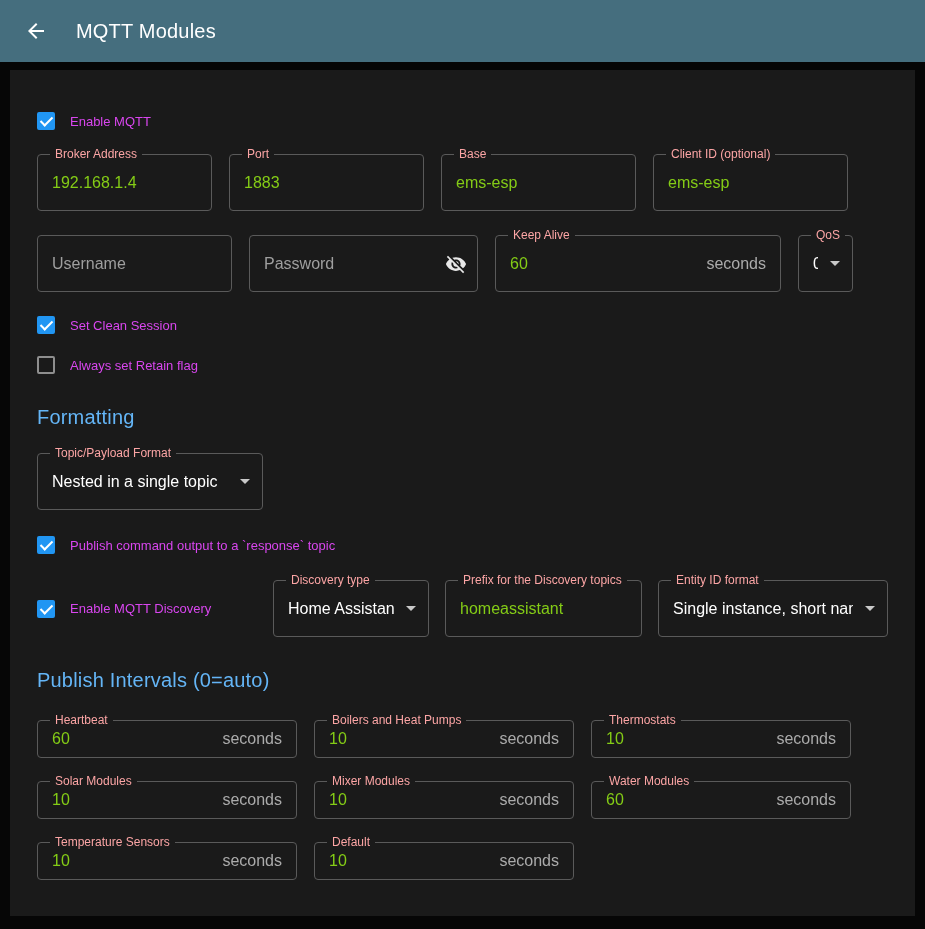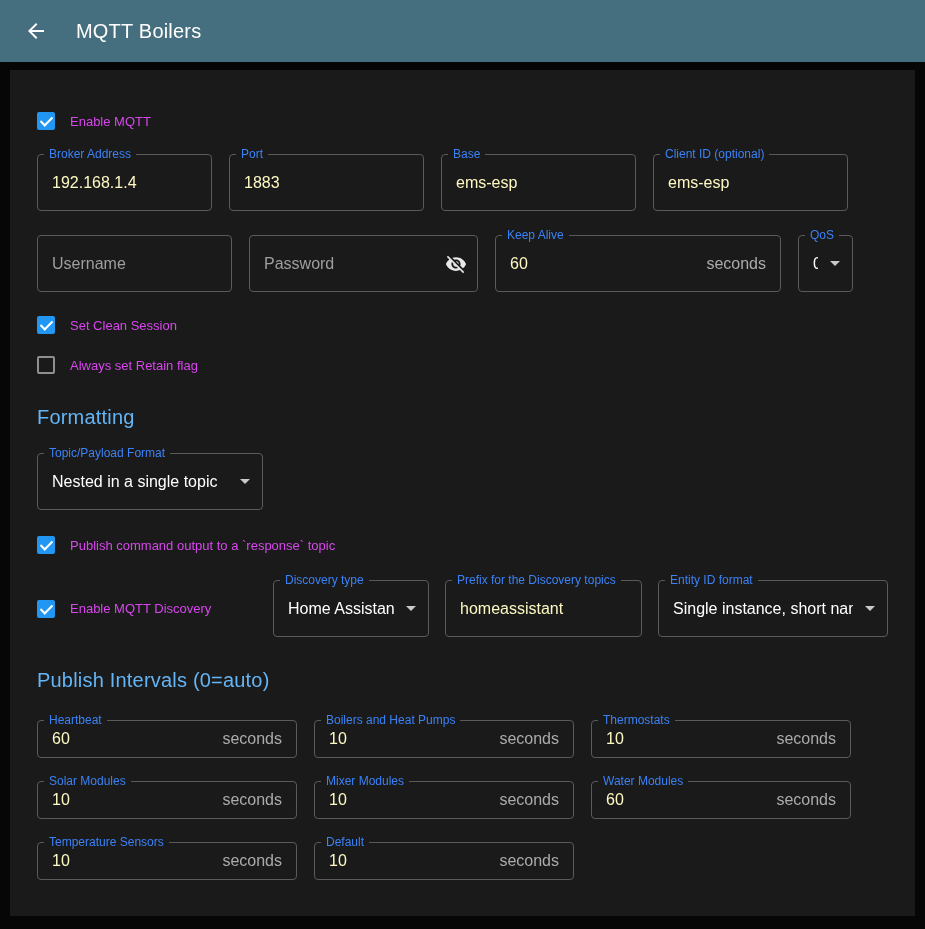--- a/index.html
+++ b/index.html
@@ -54,28 +54,28 @@
 
   
   .row { display: flex; gap: 17px; margin-top: 24px; }
   .field {
     position: relative; height: 57px;
     border: 1px solid #5a5a5a; border-radius: 4px;
     display: flex; align-items: center;
     background: transparent;
   }
   .flabel {
-    position: absolute; top: -8px; left: 6px;
+    position: absolute; top: -8px; left: 12px;
     background: #1a1a1a; padding: 0 5px;
     font-size: 12px; line-height: 15px;
-    color: #3b82f6; white-space: nowrap;
+    color: #fca5a5; white-space: nowrap;
   }
   .field input {
     background: transparent; border: 0; outline: 0;
-    color: #fef9c3; font: 16px "Liberation Sans", sans-serif;
+    color: #84cc16; font: 16px "Liberation Sans", sans-serif;
     padding: 0 14px; width: 100%; min-width: 0; flex: 1;
   }
   .field input::placeholder { color: #9f9f9f; opacity: 1; }
   .suffix { color: #ababab; font-size: 16px; padding-right: 14px; flex: none; }
   .selectval { font-size: 16px; padding-left: 14px; flex: 1; white-space: nowrap; overflow: hidden; }
   .arrow {
     width: 0; height: 0; flex: none;
     border-left: 5px solid transparent;
     border-right: 5px solid transparent;
     border-top: 5px solid #c9c9c9;
@@ -112,21 +112,21 @@
 <body>
 
 <header class="appbar">
   <div class="back-btn">
     <span style="display:flex">
       <svg width="24" height="24" viewBox="0 0 24 24" fill="#ffffff">
           <path d="M20 11H7.8l5.6-5.6L12 4l-8 8 8 8 1.4-1.4L7.8 13H20v-2z"></path>
         </svg>
     </span>
   </div>
-  <h1 class="appbar-title">MQTT Boilers</h1>
+  <h1 class="appbar-title">MQTT Modules</h1>
 </header>
 
 <main class="panel">
 
   <div class="cbrow">
     <span class="cb checked"></span>
     <span class="cblabel">Enable MQTT</span>
   </div>
 
   <div class="row">

